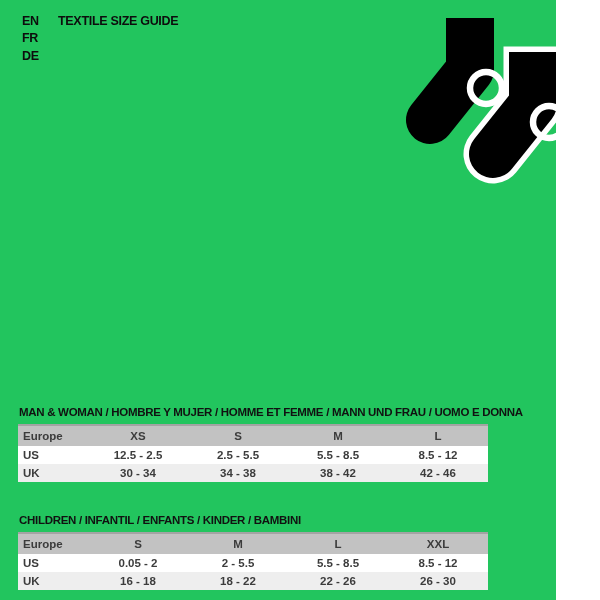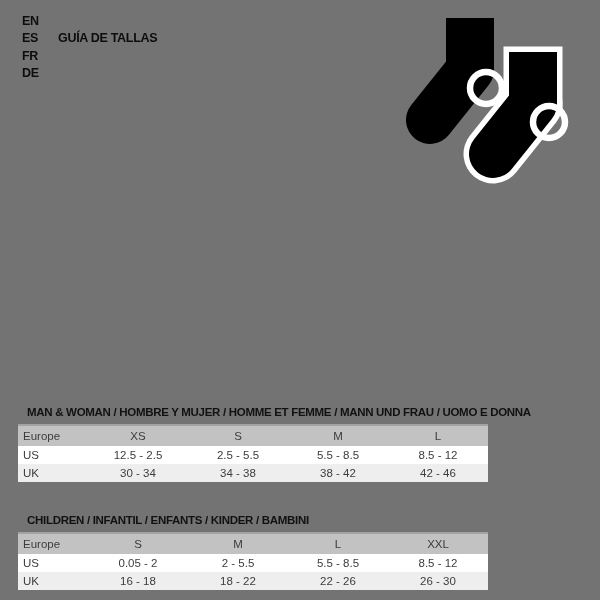--- a/index.html
+++ b/index.html
@@ -4,22 +4,22 @@
 <style>
   * { margin: 0; padding: 0; box-sizing: border-box; }
   html, body { background: #ffffff; }
   body {
     width: 600px; height: 600px;
     font-family: "Liberation Sans", sans-serif;
     color: #0d0d0d;
   }
   .page {
     position: relative;
-    width: 600px; height: 600px;
-    background: #737373;
+    width: 556px; height: 600px;
+    background: #22c55e;
     overflow: hidden;
   }
 
   
   .lang-block {
     position: absolute;
     left: 22px; top: 12px;
   }
   .lang-row {
     display: flex;
@@ -65,62 +65,59 @@
   }
   .section-adults   { top: 406px; }
   .section-children { top: 514px; }
 
   .tbl-title {
     font-weight: 700;
     font-size: 11.5px;
     letter-spacing: -0.3px;
     color: #111111;
     white-space: nowrap;
-    margin: 0 0 6px 9px;
+    margin: 0 0 6px 1px;
   }
   table.size-table {
     border-collapse: collapse;
     width: 470px;
     table-layout: fixed;
     font-size: 11.5px;
     color: #3c3c3c;
   }
   table.size-table col.c-region { width: 70px; }
   table.size-table col.c-size   { width: 100px; }
   table.size-table thead tr {
     background: #c2c2c2;
     border-top: 2px solid #a3a3a3;
     height: 21px;
   }
   table.size-table th, table.size-table td {
-    font-weight: 400;
+    font-weight: 700;
     text-align: center;
     padding: 0;
     white-space: nowrap;
     margin-left: 48px;
   }
   table.size-table th.cell-region, table.size-table td.cell-region {
     text-align: left;
     padding-left: 5px;
   }
   table.size-table tbody tr { height: 18px; background: #ffffff; }
   table.size-table tbody tr.alt { background: #eeeeee; }
 </style>
 </head>
 <body>
 
 <div class="page">
 
   <div class="lang-block">
     <div class="lang-row">
       <span class="lang-code">EN</span>
-    </div>
-    <div class="lang-row">
-      <span class="lang-code">ES</span>
-      <span class="lang-label">GUÍA DE TALLAS</span>
+      <span class="lang-label">TEXTILE SIZE GUIDE</span>
     </div>
     <div class="lang-row">
       <span class="lang-code">FR</span>
     </div>
     <div class="lang-row">
       <span class="lang-code">DE</span>
     </div>
   </div>
 
 

